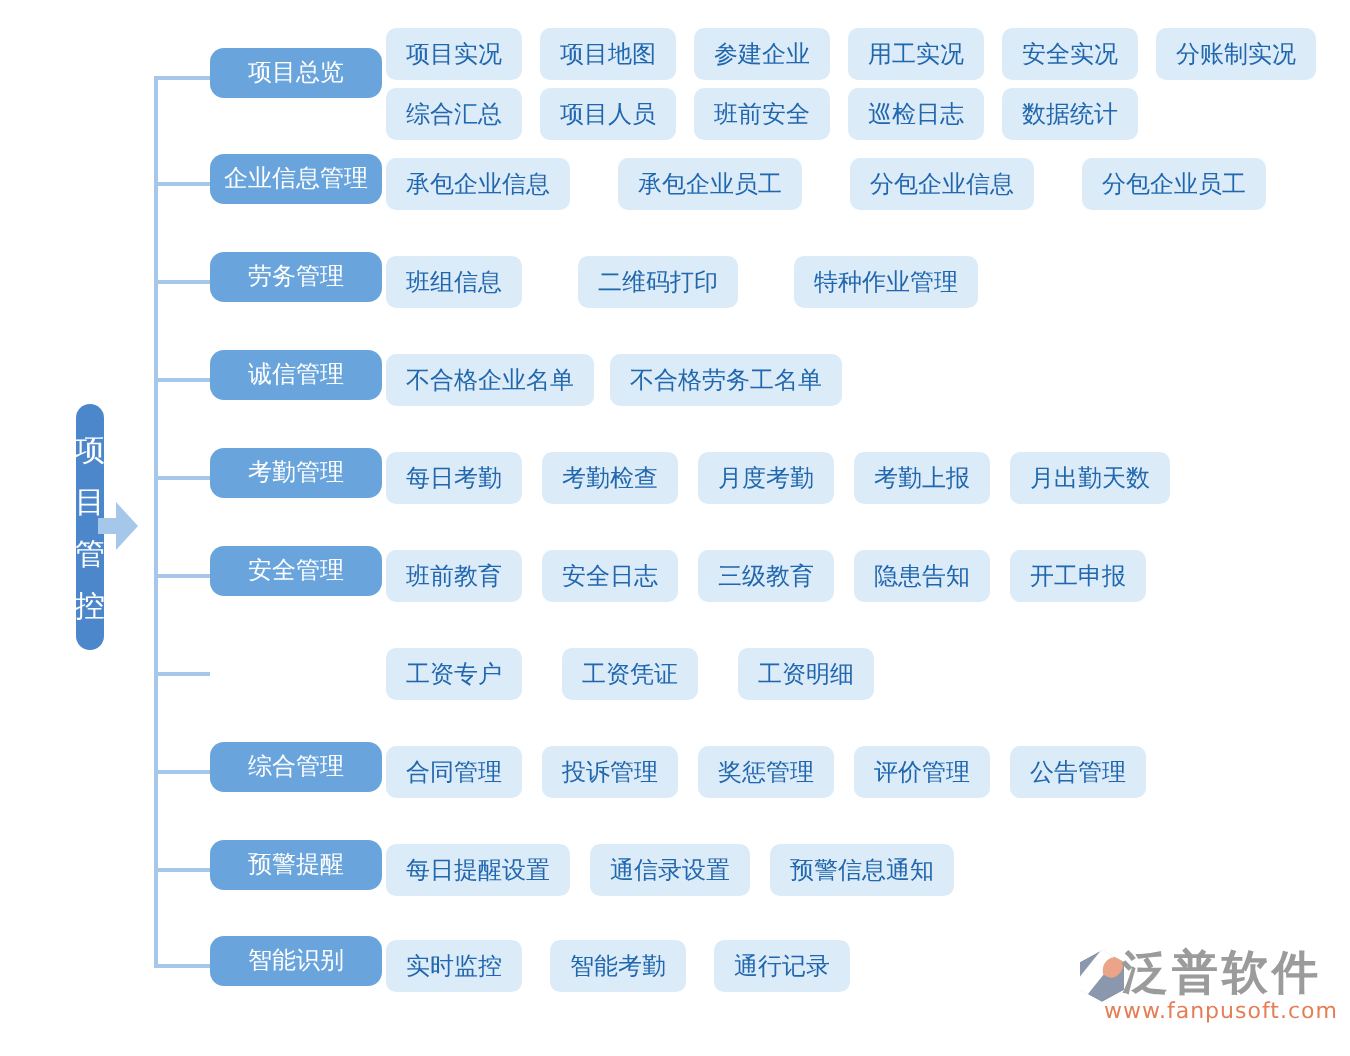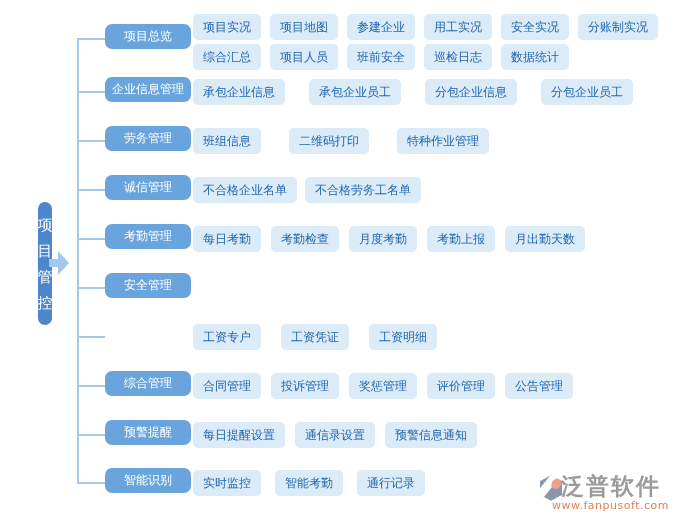--- a/index.html
+++ b/index.html
@@ -117,20 +117,27 @@
   <div class="items" style="top:226px; gap:10px">
     <span class="item">每日考勤</span>
     <span class="item">考勤检查</span>
     <span class="item">月度考勤</span>
     <span class="item">考勤上报</span>
     <span class="item">月出勤天数</span>
   </div>
 
   <div class="connector" style="top:287px"></div>
   <div class="cat" style="top:273px">安全管理</div>
+  <div class="items" style="top:275px; gap:10px">
+    <span class="item">班前教育</span>
+    <span class="item">安全日志</span>
+    <span class="item">三级教育</span>
+    <span class="item">隐患告知</span>
+    <span class="item">开工申报</span>
+  </div>
 
   <div class="connector" style="top:336px"></div>
   <div class="items" style="top:324px; gap:20px">
     <span class="item">工资专户</span>
     <span class="item">工资凭证</span>
     <span class="item">工资明细</span>
   </div>
 
   <div class="connector" style="top:385px"></div>
   <div class="cat" style="top:371px">综合管理</div>

